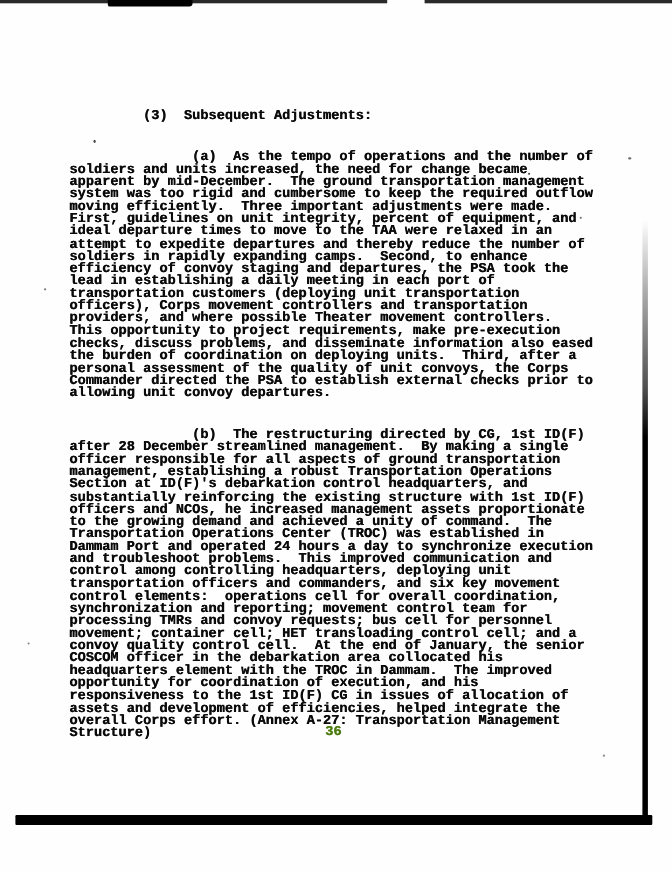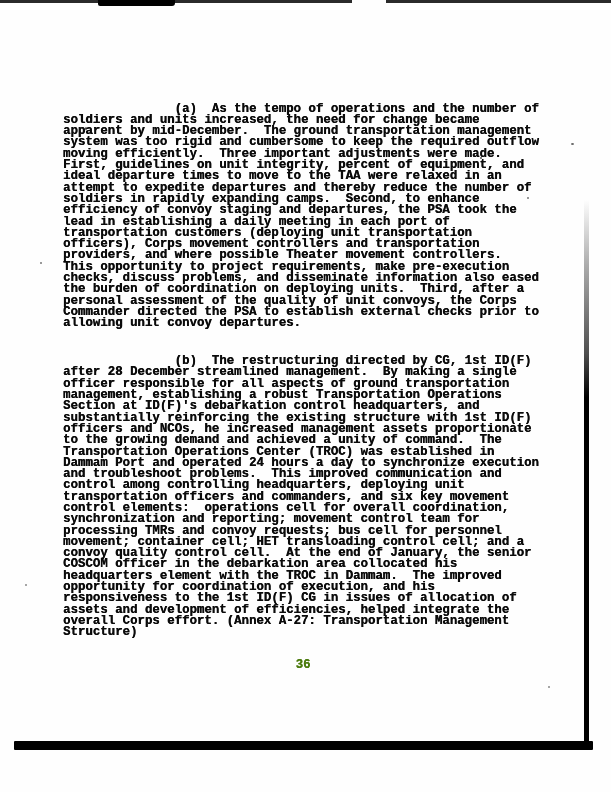--- a/index.html
+++ b/index.html
@@ -111,20 +111,21 @@
   <div class="scan-speck speck-1"></div>
   <div class="scan-speck speck-2"></div>
   <div class="scan-speck speck-3"></div>
   <div class="scan-speck speck-4"></div>
   <div class="scan-speck speck-5"></div>
   <div class="scan-speck speck-6"></div>
   <div class="scan-speck speck-7"></div>
   <div class="scan-speck speck-8"></div>
 
   <div class="content">
+    <div class="heading">         (3)  Subsequent Adjustments:</div>
     <div class="para">               (a)  As the tempo of operations and the number of
 soldiers and units increased, the need for change became
 apparent by mid-December.  The ground transportation management
 system was too rigid and cumbersome to keep the required outflow
 moving efficiently.  Three important adjustments were made.
 First, guidelines on unit integrity, percent of equipment, and
 ideal departure times to move to the TAA were relaxed in an
 attempt to expedite departures and thereby reduce the number of
 soldiers in rapidly expanding camps.  Second, to enhance
 efficiency of convoy staging and departures, the PSA took the

